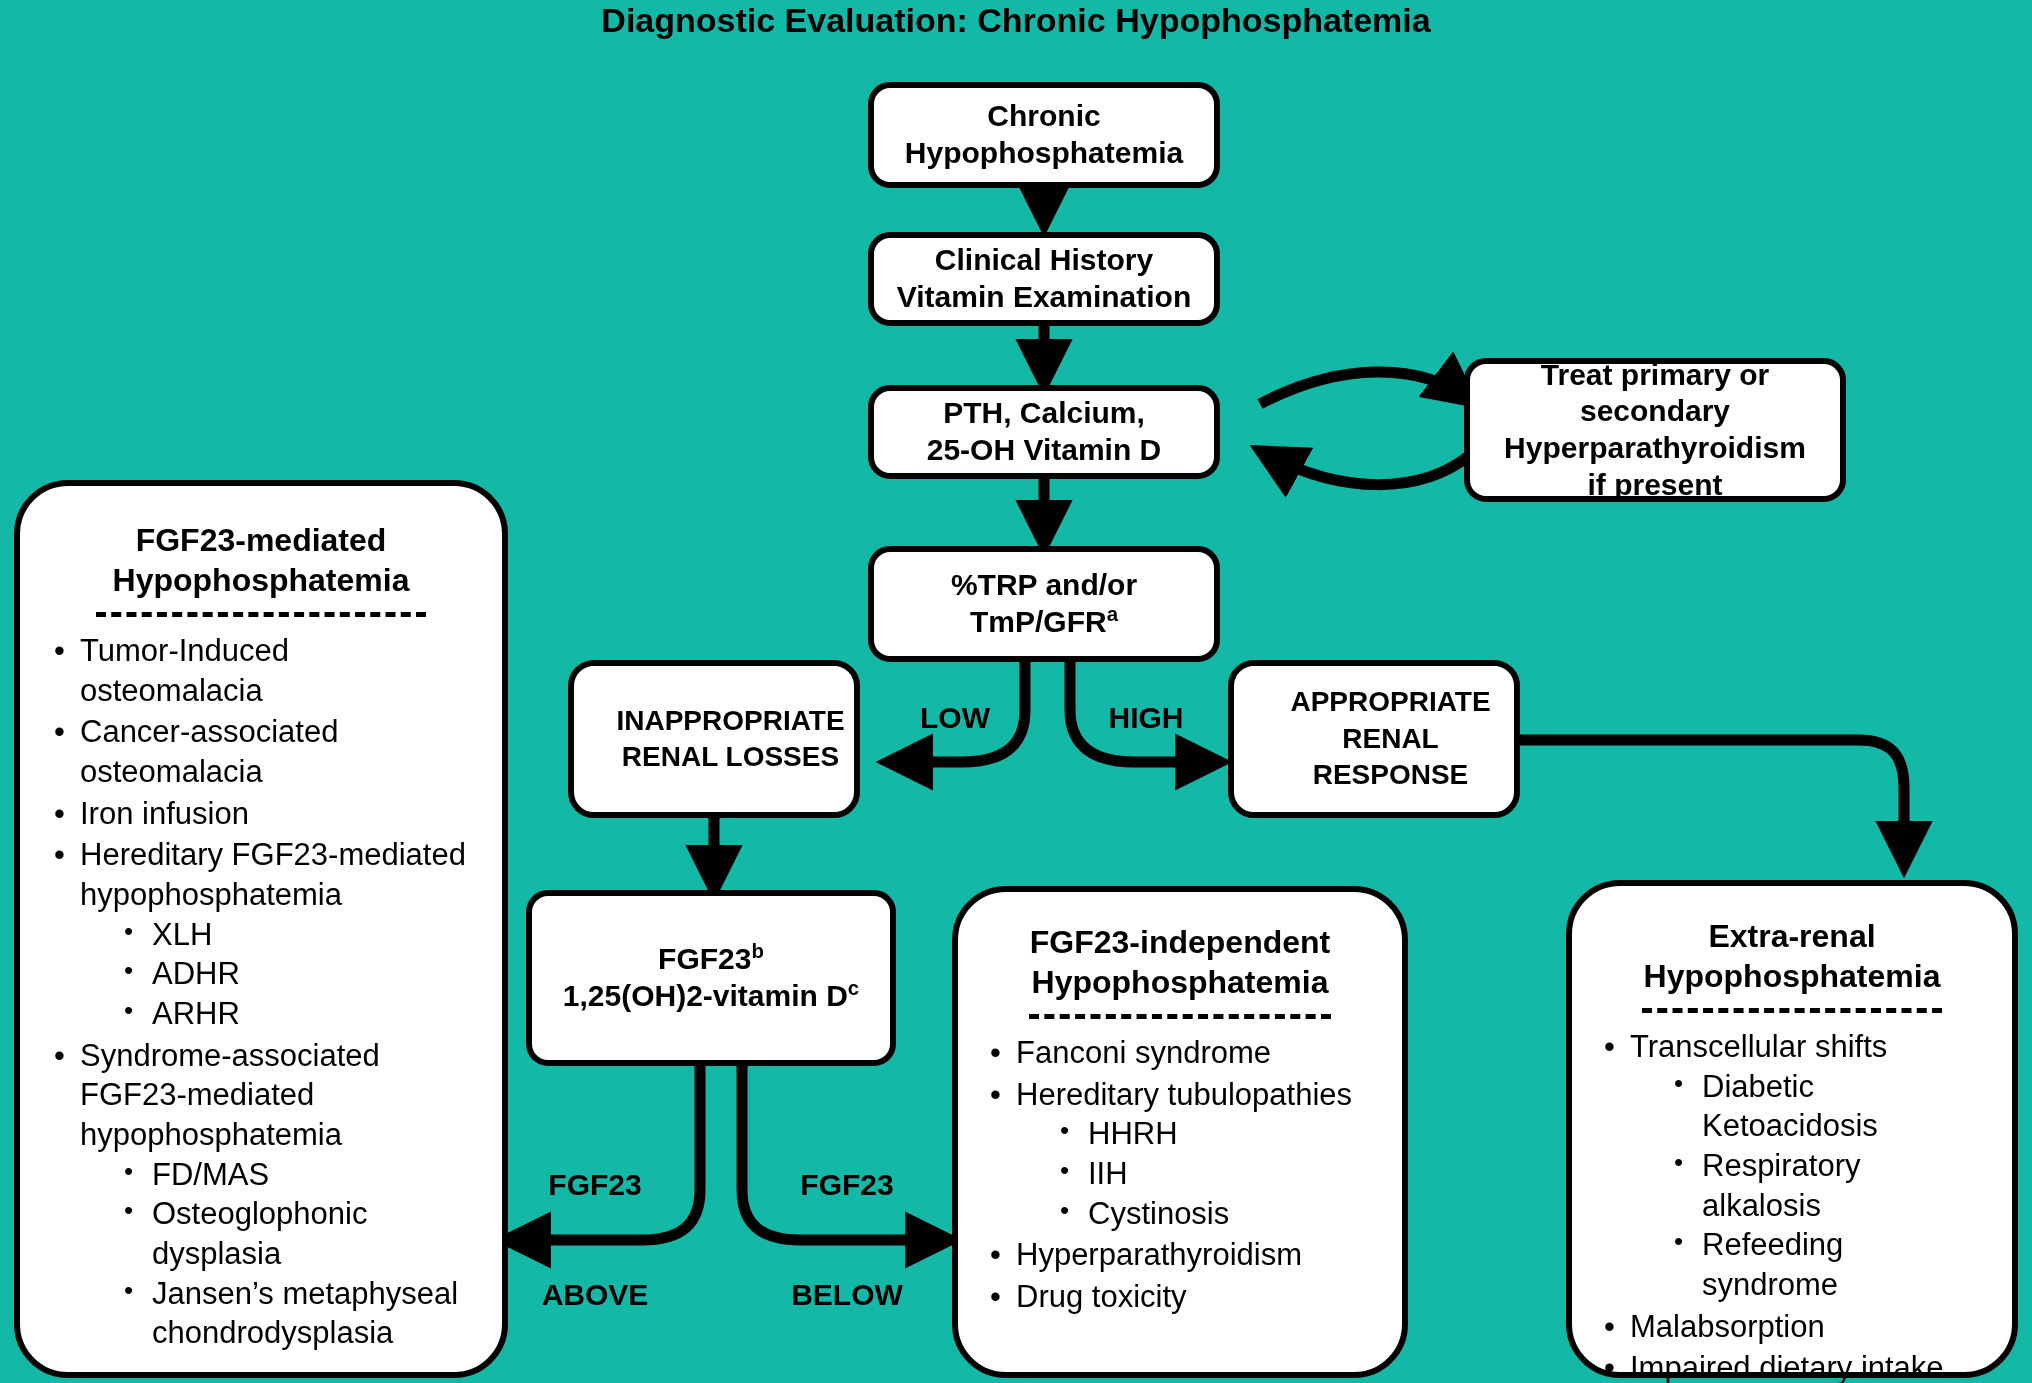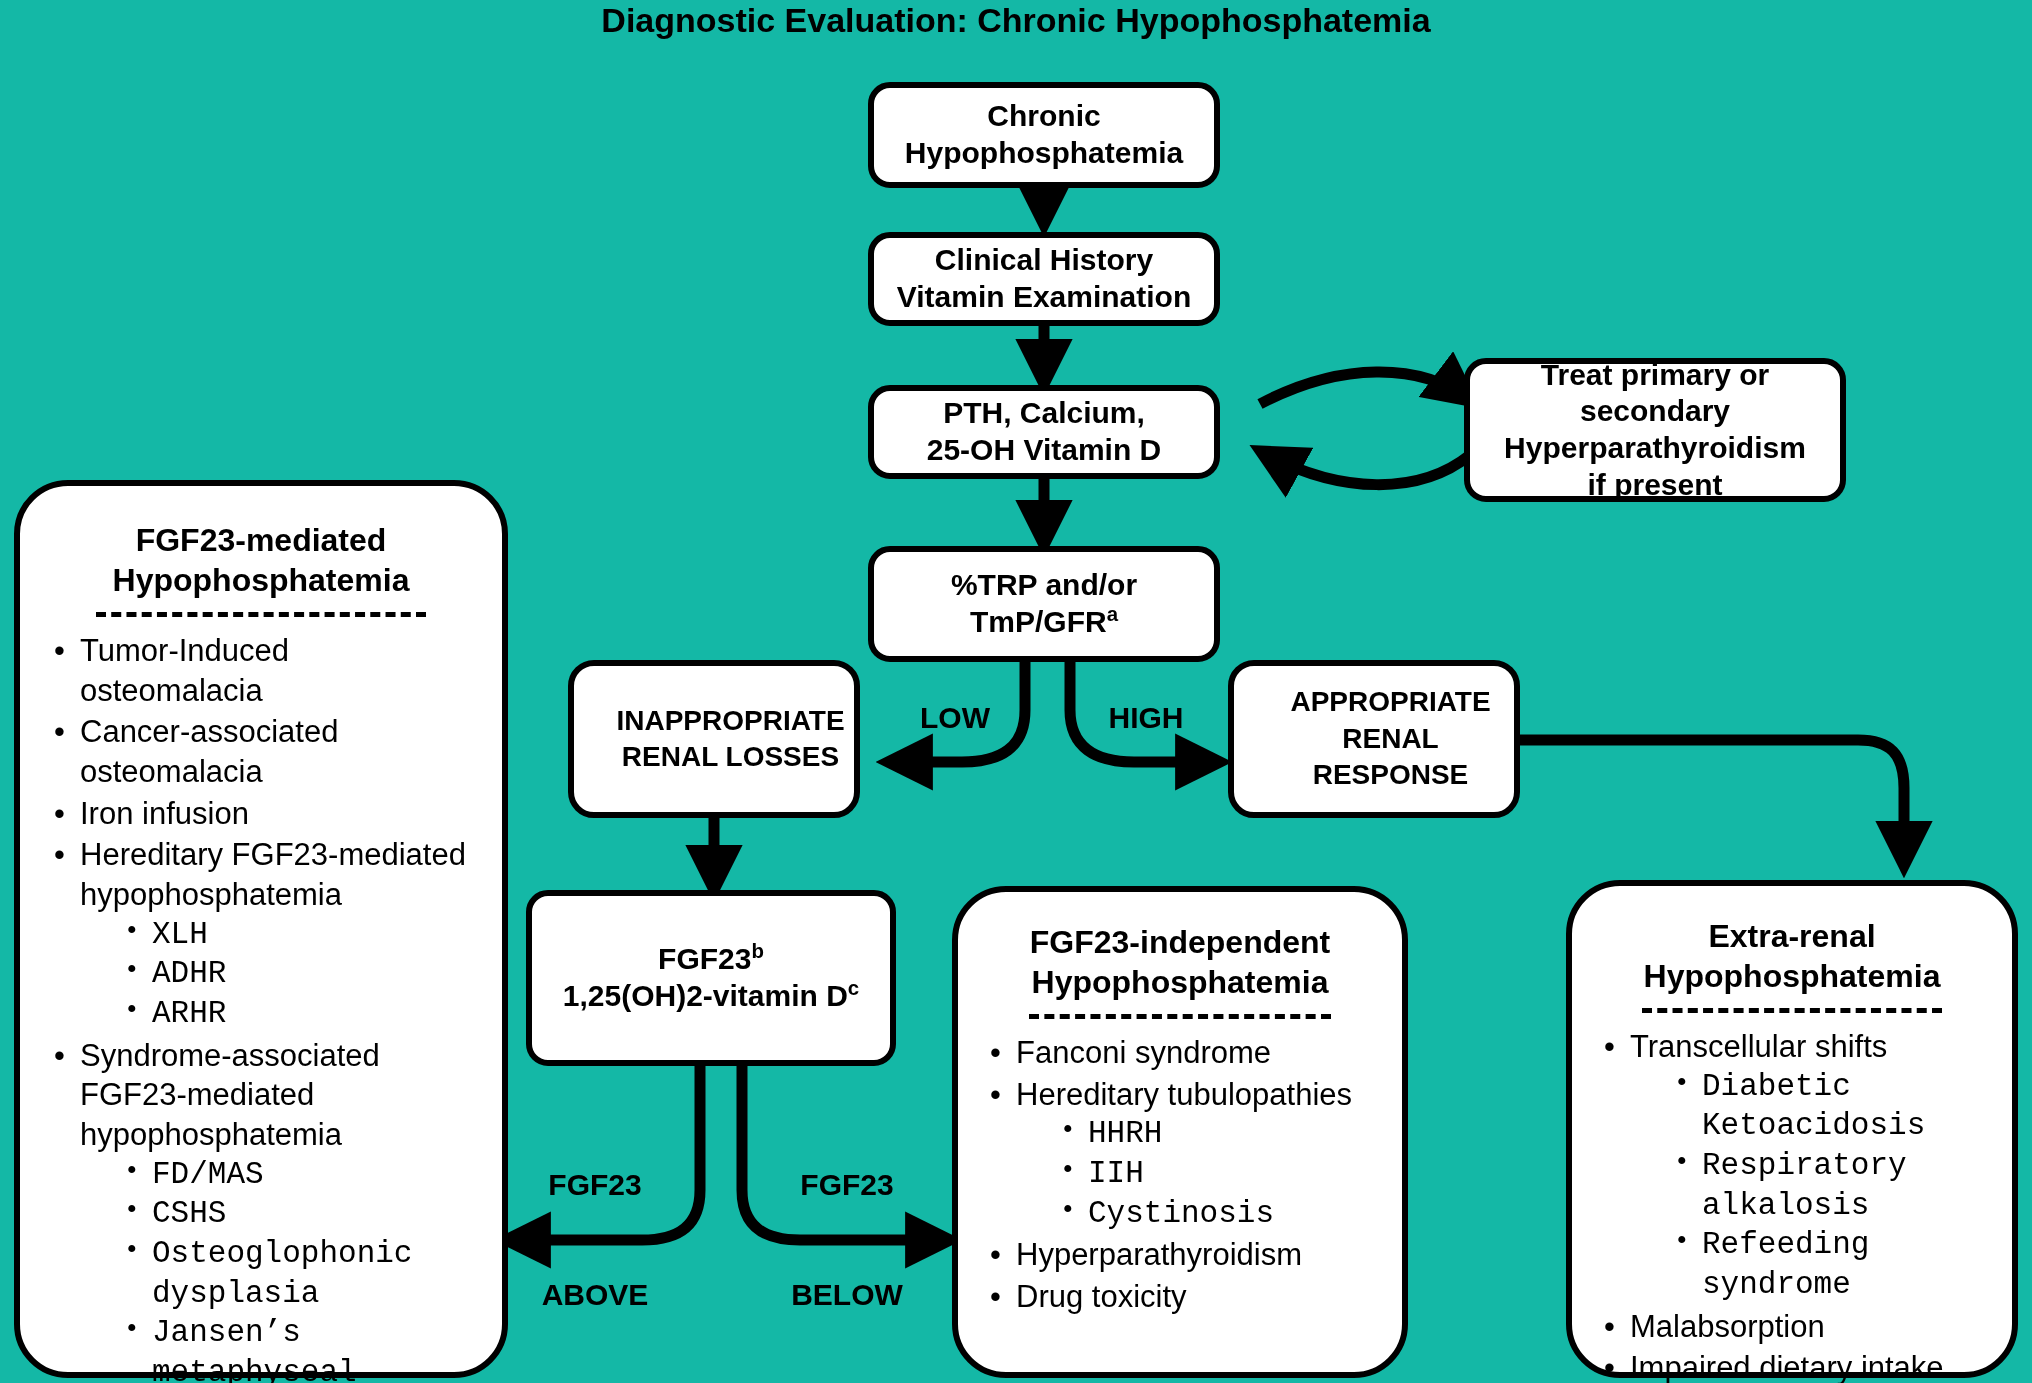--- a/index.html
+++ b/index.html
@@ -88,21 +88,20 @@
     top: 0;
   }
   .sublist {
     list-style: none;
     margin: 0;
     padding: 0 0 0 42px;
   }
   .sublist > li {
     position: relative;
     padding-left: 30px;
-    font-family: Liberation Mono, monospace;
   }
   .sublist > li::before {
     content: "\2022";
     position: absolute;
     left: 2px;
     top: 0;
     font-size: 26px;
   }
   .title {
     position: absolute;
@@ -243,21 +242,20 @@
         <ul class="sublist">
           <li>XLH</li>
           <li>ADHR</li>
           <li>ARHR</li>
         </ul>
       </li>
       <li>
         <span>Syndrome-associated FGF23-mediated hypophosphatemia</span>
         <ul class="sublist">
           <li>FD/MAS</li>
-          <li>CSHS</li>
           <li>Osteoglophonic dysplasia</li>
           <li>Jansen’s metaphyseal chondrodysplasia</li>
         </ul>
       </li>
     </ul>
   </div>
 
   <div class="node panel" style="left:952px; top:886px; width:456px; height:492px; padding:30px 28px 18px 28px;">
     <div class="panel-title">FGF23-independent</div>
     <div class="panel-title">Hypophosphatemia</div>

